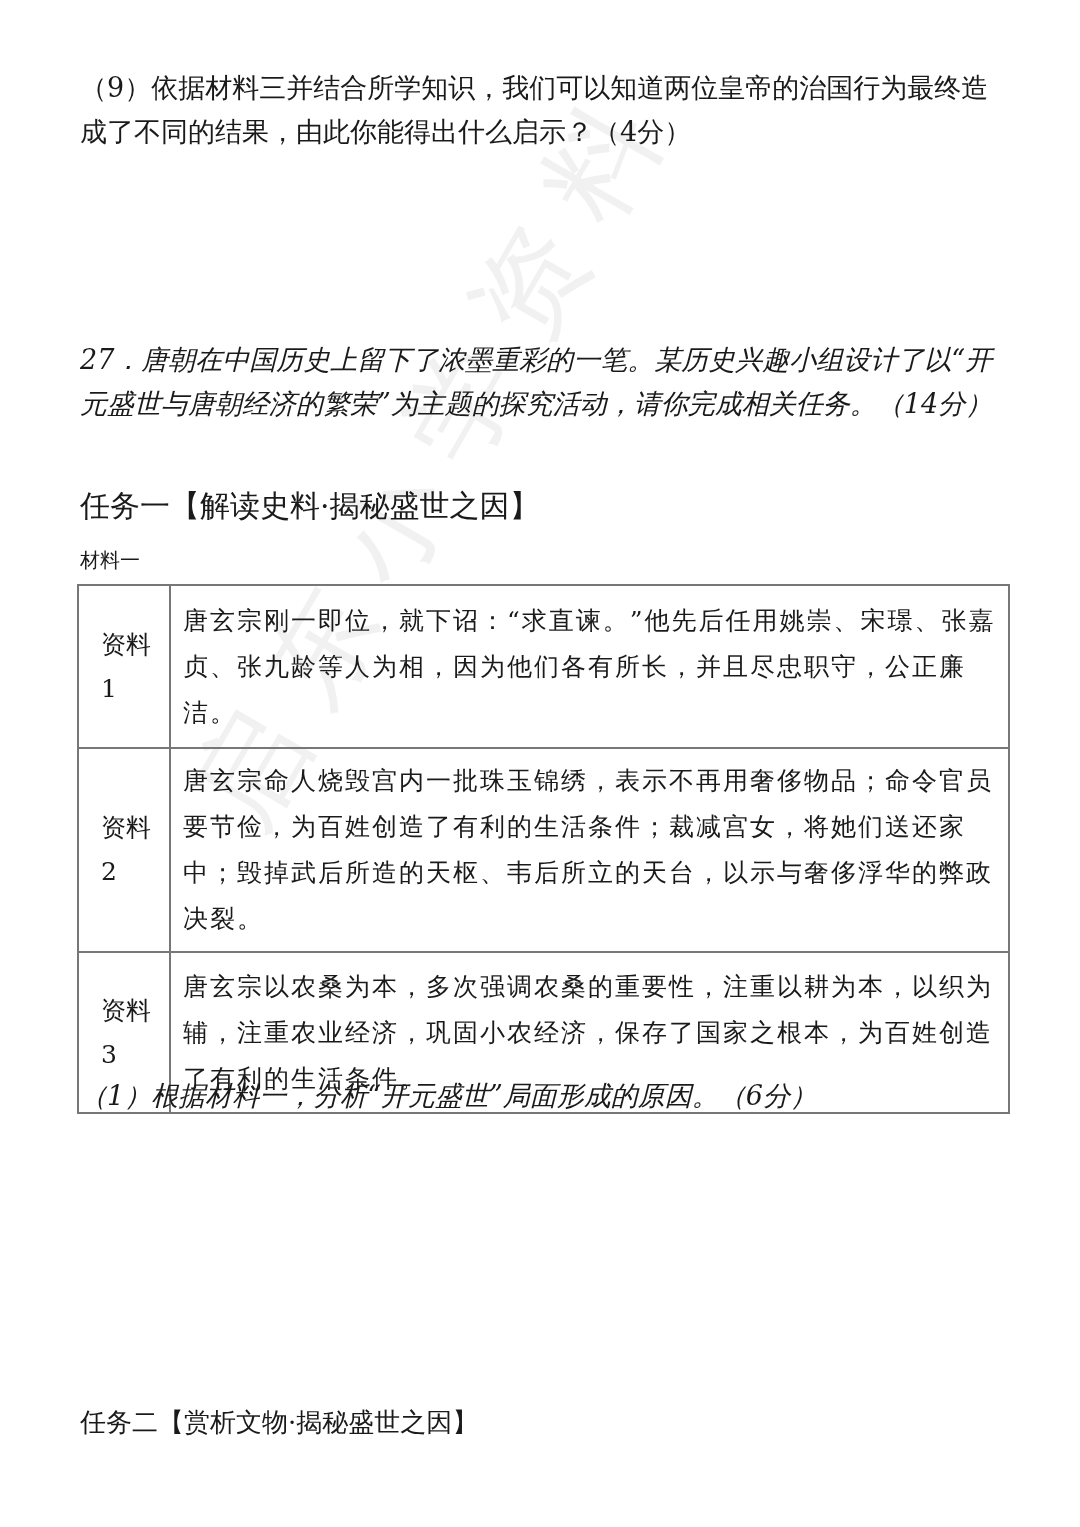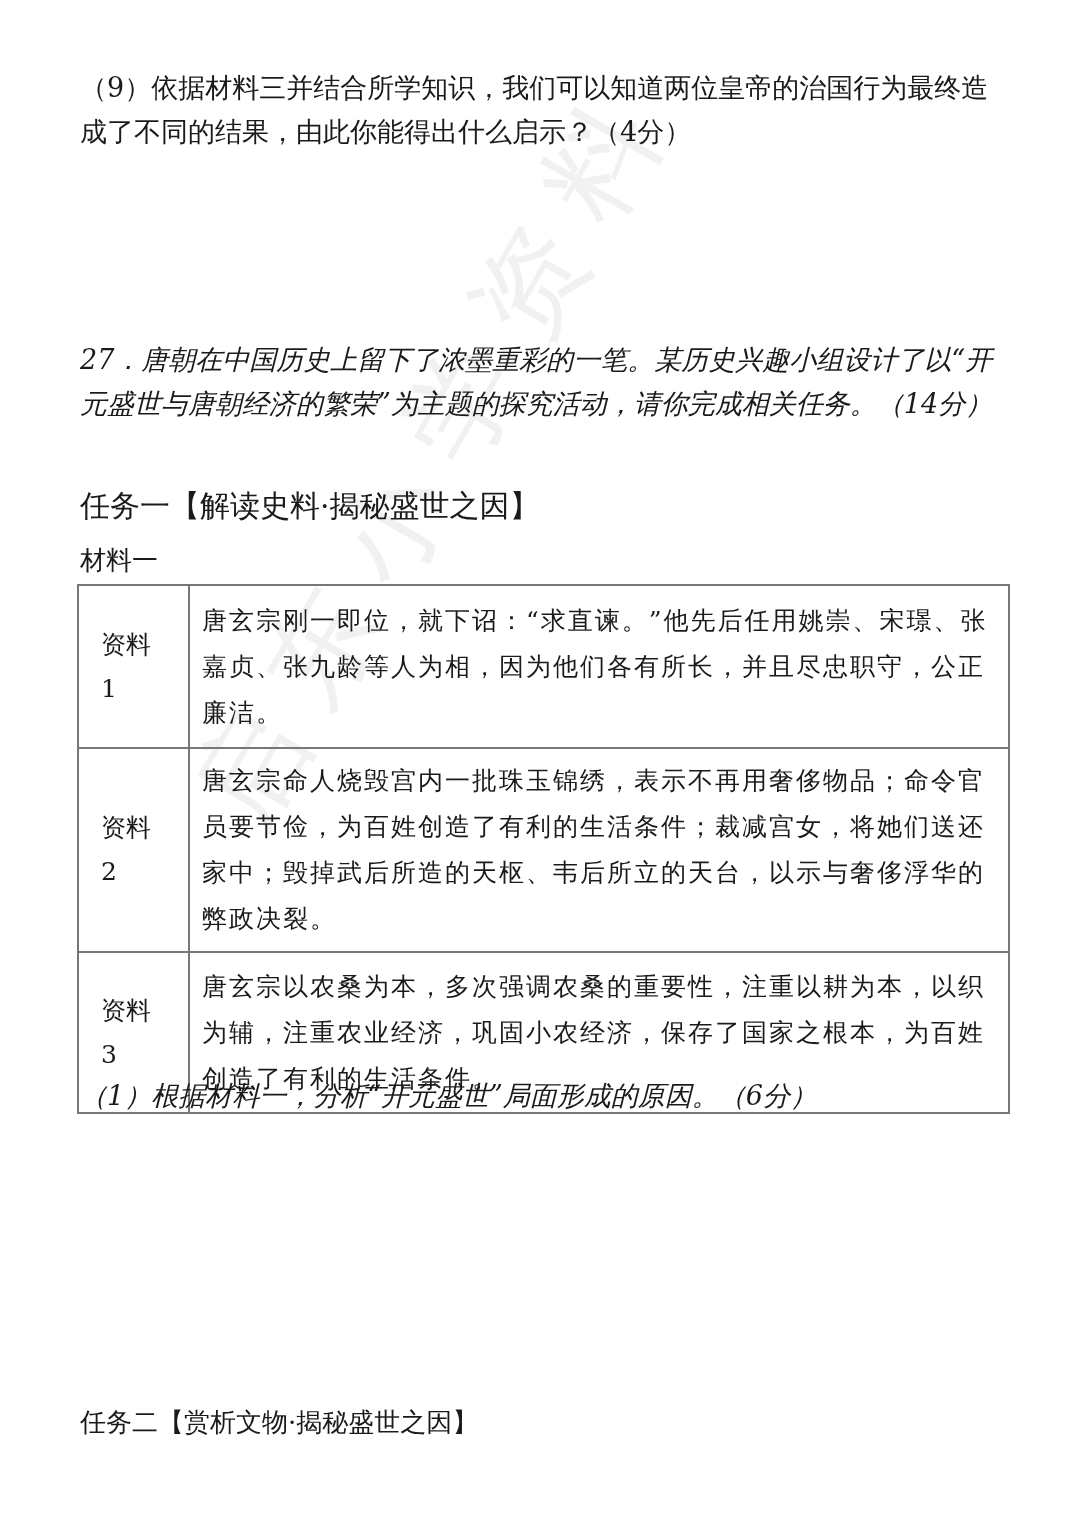--- a/index.html
+++ b/index.html
@@ -4,29 +4,29 @@
   <style>
     html, body { margin: 0; padding: 0; }
     body {
       width: 1080px; height: 1527px; background: #ffffff; position: relative; overflow: hidden;
       font-family: "DejaVu Serif", "Liberation Serif", serif; color: #1a1a1a;
     }
     .para { position: absolute; left: 80px; width: 930px; font-size: 27px; line-height: 44px; }
     .q3 { top: 66px; }
     .q27 { top: 338px; font-style: italic; }
     .task1 { top: 484px; font-size: 30px; }
-    .mat1 { top: 538px; font-size: 26px; }
+    .mat1 { top: 538px; font-size: 20px; }
     .sub1 { top: 1074px; left: 80px; font-style: italic; }
     .task2 { top: 1400px; font-size: 26px; }
     table.mat {
       position: absolute; left: 77px; top: 584px; width: 933px;
       border-collapse: collapse; font-size: 25px;
     }
     table.mat td { border: 2px solid #777; vertical-align: middle; }
-    td.label { width: 111px; padding-left: 22px; line-height: 44px; box-sizing: border-box; }
+    td.label { width: 92px; padding-left: 22px; line-height: 44px; box-sizing: border-box; }
     td.label span { display: block; }
     td.content { padding: 8px 10px 8px 12px; line-height: 46px; letter-spacing: 2px; }
     tr.r1 td { height: 145px; }
     tr.r2 td { height: 186px; }
     tr.r3 td { height: 143px; }
     .watermark {
       position: absolute; left: 160px; top: 780px; transform: rotate(-60deg);
       transform-origin: left top; font-size: 110px; color: rgba(180,180,180,0.18);
       letter-spacing: 30px; white-space: nowrap; pointer-events: none;
       font-family: "DejaVu Sans", sans-serif;

